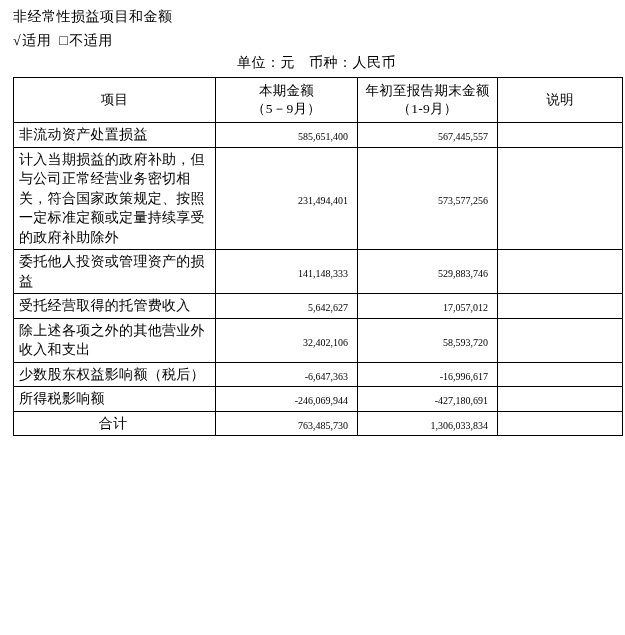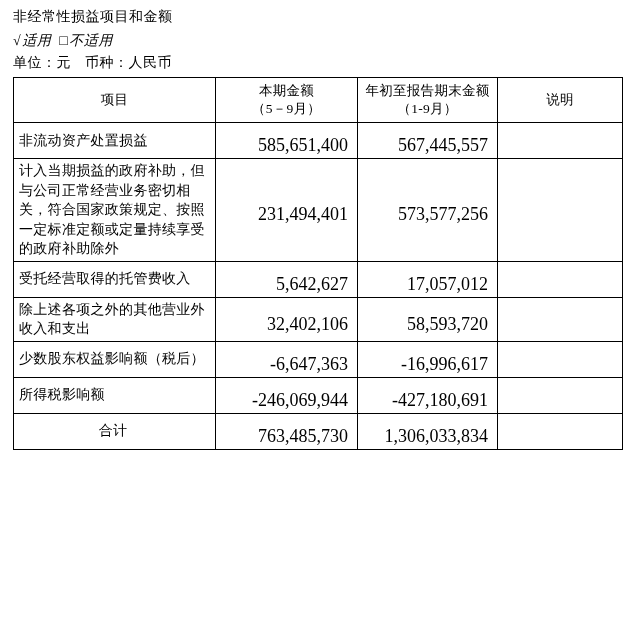--- a/index.html
+++ b/index.html
@@ -22,27 +22,27 @@
     font-size: 14px;
     line-height: 18px;
     letter-spacing: 0.5px;
   }
   .applicability {
     margin-top: 6px;
     font-size: 14px;
     line-height: 18px;
     letter-spacing: 0.5px;
   }
-  .applicability .opt { margin-right: 8px; font-style: italic; }
+  .applicability .opt { margin-right: 8px; }
   .applicability .glyph { margin-right: 1px; }
   .unit-line {
     margin-top: 4px;
     font-size: 14px;
     line-height: 18px;
-    text-align: left;
+    text-align: center;
     padding-right: 2px;
     letter-spacing: 0.5px;
   }
   .unit-line .currency { margin-left: 14px; }
   table.fin {
     margin-top: 5px;
     border-collapse: collapse;
     table-layout: fixed;
     width: 609px;
   }
@@ -62,23 +62,23 @@
     letter-spacing: 0.3px;
   }
   td.label {
     font-size: 14px;
     line-height: 19.5px;
     text-align: left;
     padding: 2px 8px 2px 5px;
     letter-spacing: 0.3px;
   }
   td.num {
-    font-size: 18px;
+    font-size: 10px;
     text-align: right;
-    padding: 12px 9px 2px 2px;
+    padding: 6px 9px 2px 2px;
     white-space: nowrap;
   }
   td.note {
     padding: 2px;
   }
   tr.single td.label { height: 24px; }
   tr.total-row td.label { text-align: center; height: 24px; }
 </style>
 </head>
 <body>
@@ -122,20 +122,26 @@
         <td class="num">585,651,400</td>
         <td class="num">567,445,557</td>
         <td class="note"></td>
       </tr>
       <tr>
         <td class="label">计入当期损益的政府补助，但与公司正常经营业务密切相关，符合国家政策规定、按照一定标准定额或定量持续享受的政府补助除外</td>
         <td class="num">231,494,401</td>
         <td class="num">573,577,256</td>
         <td class="note"></td>
       </tr>
+      <tr>
+        <td class="label">委托他人投资或管理资产的损益</td>
+        <td class="num">141,148,333</td>
+        <td class="num">529,883,746</td>
+        <td class="note"></td>
+      </tr>
       <tr class="single">
         <td class="label">受托经营取得的托管费收入</td>
         <td class="num">5,642,627</td>
         <td class="num">17,057,012</td>
         <td class="note"></td>
       </tr>
       <tr>
         <td class="label">除上述各项之外的其他营业外收入和支出</td>
         <td class="num">32,402,106</td>
         <td class="num">58,593,720</td>

